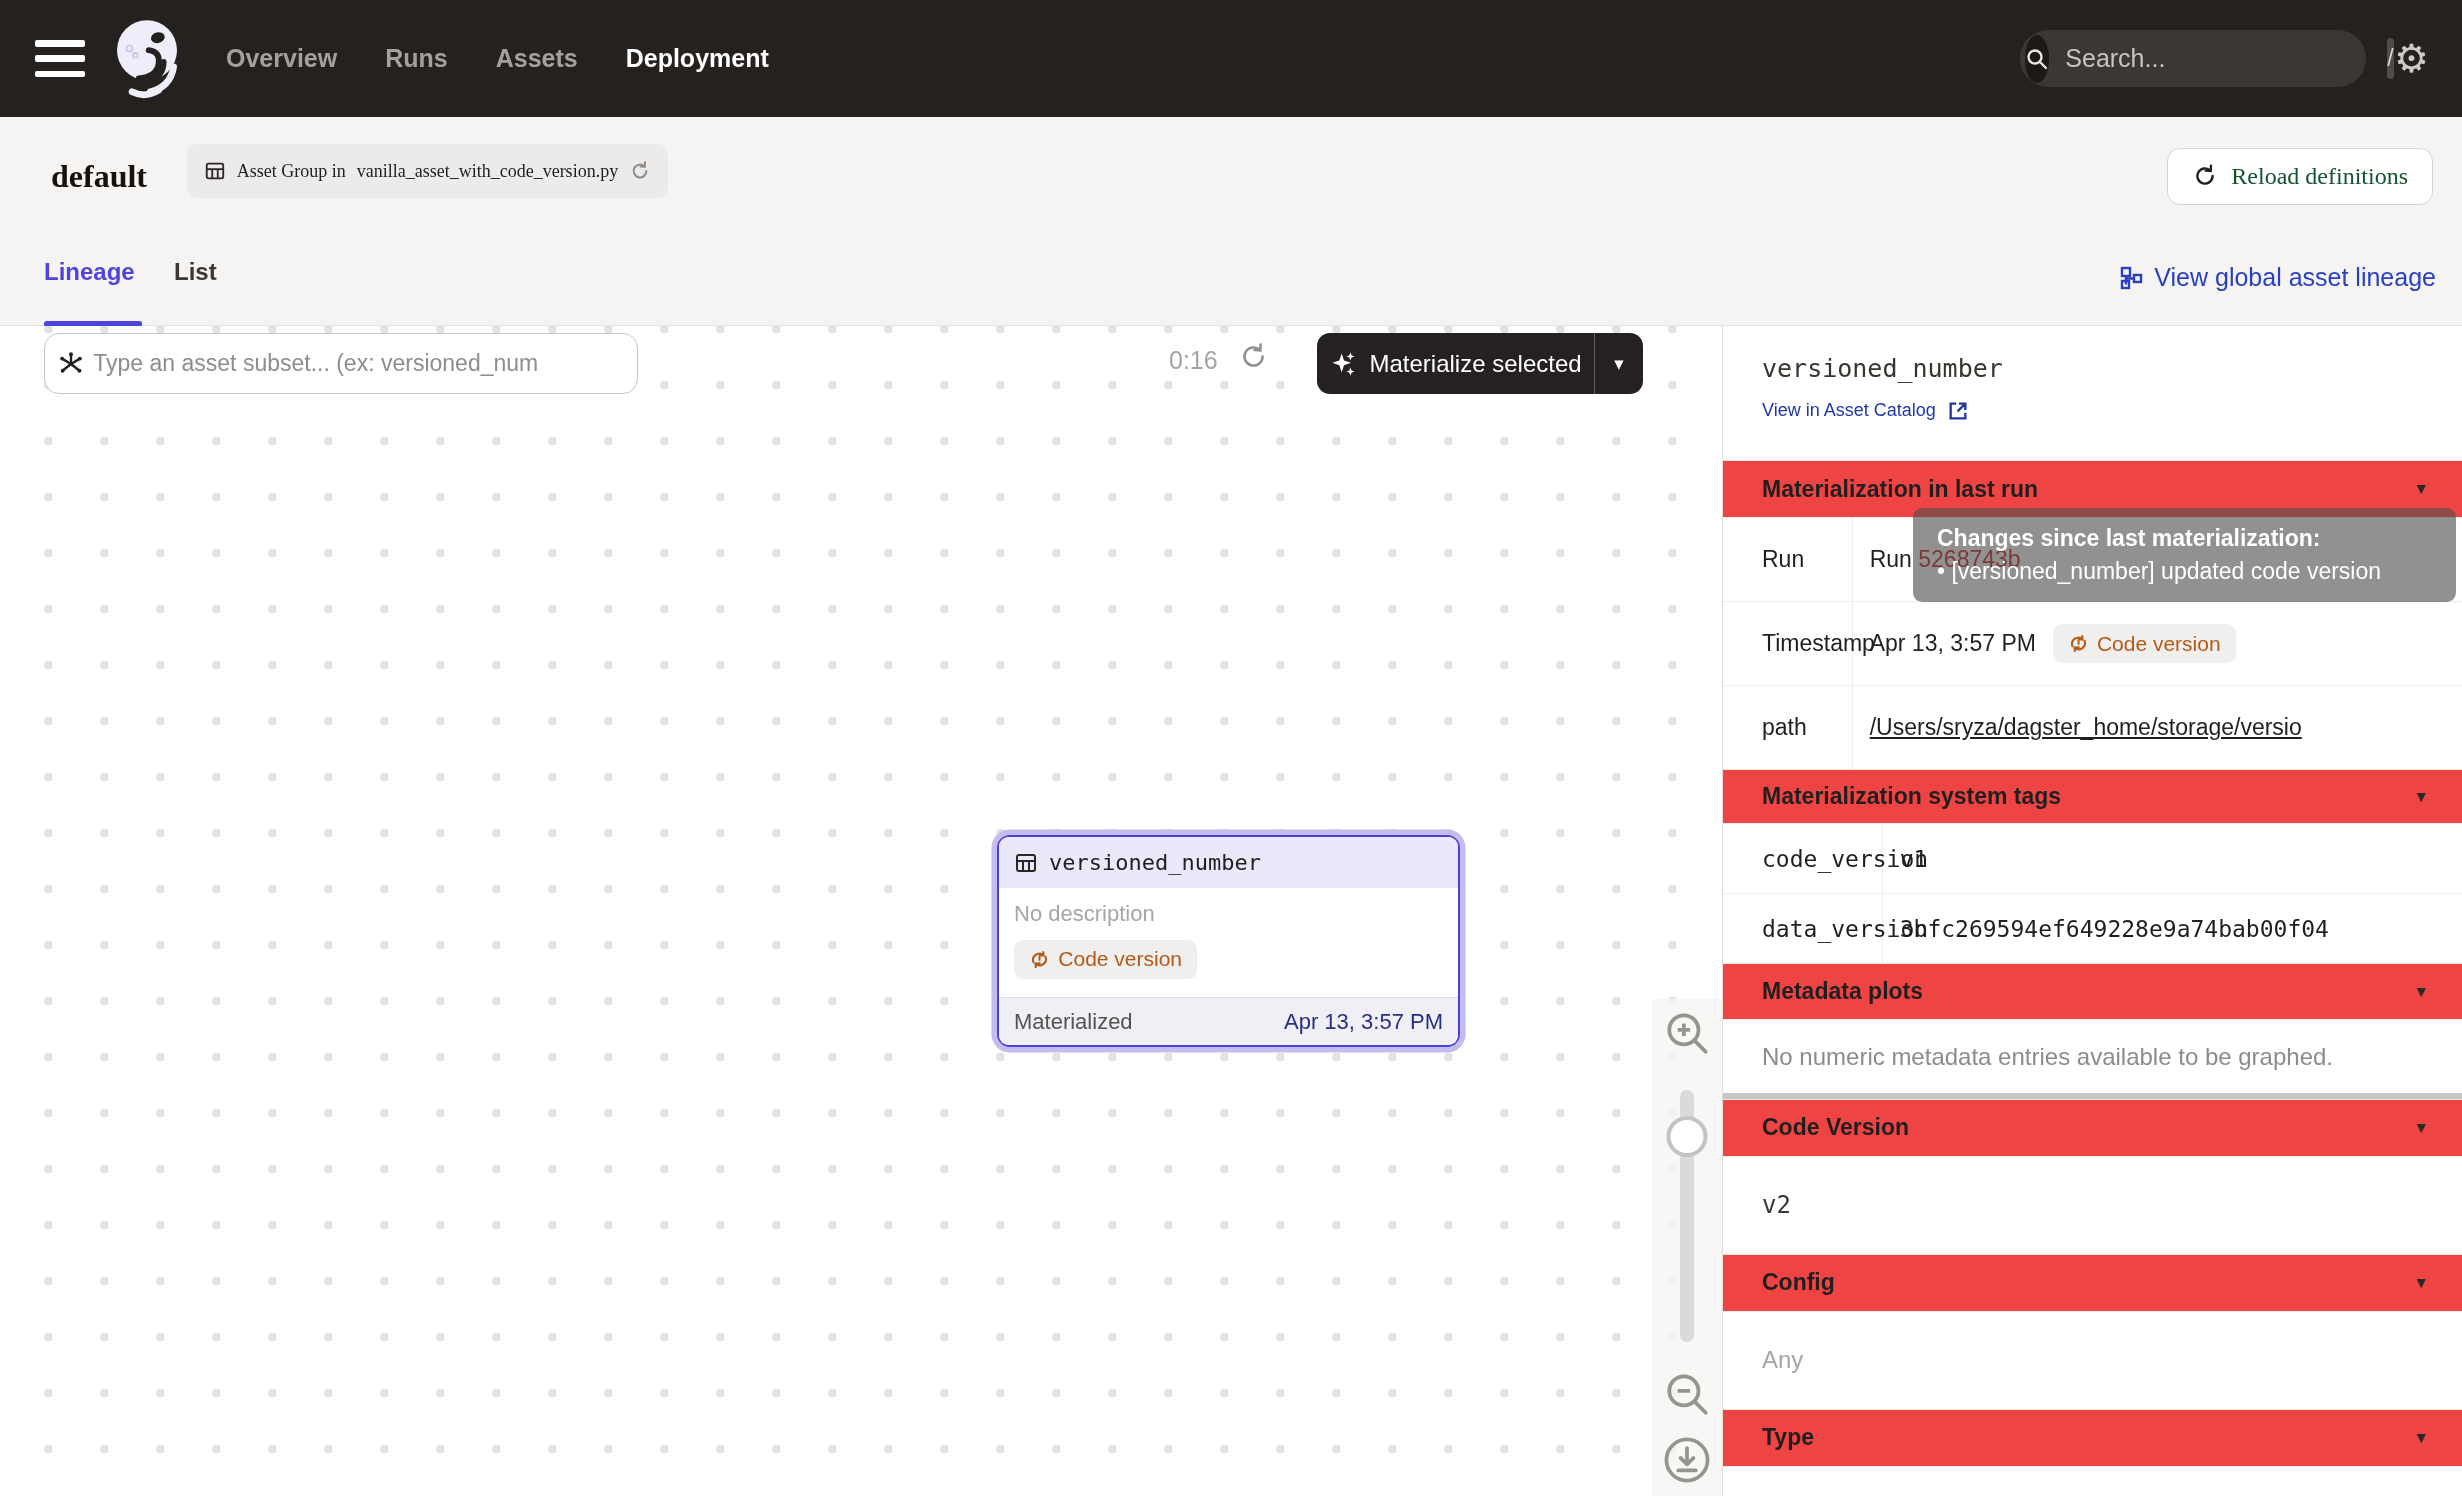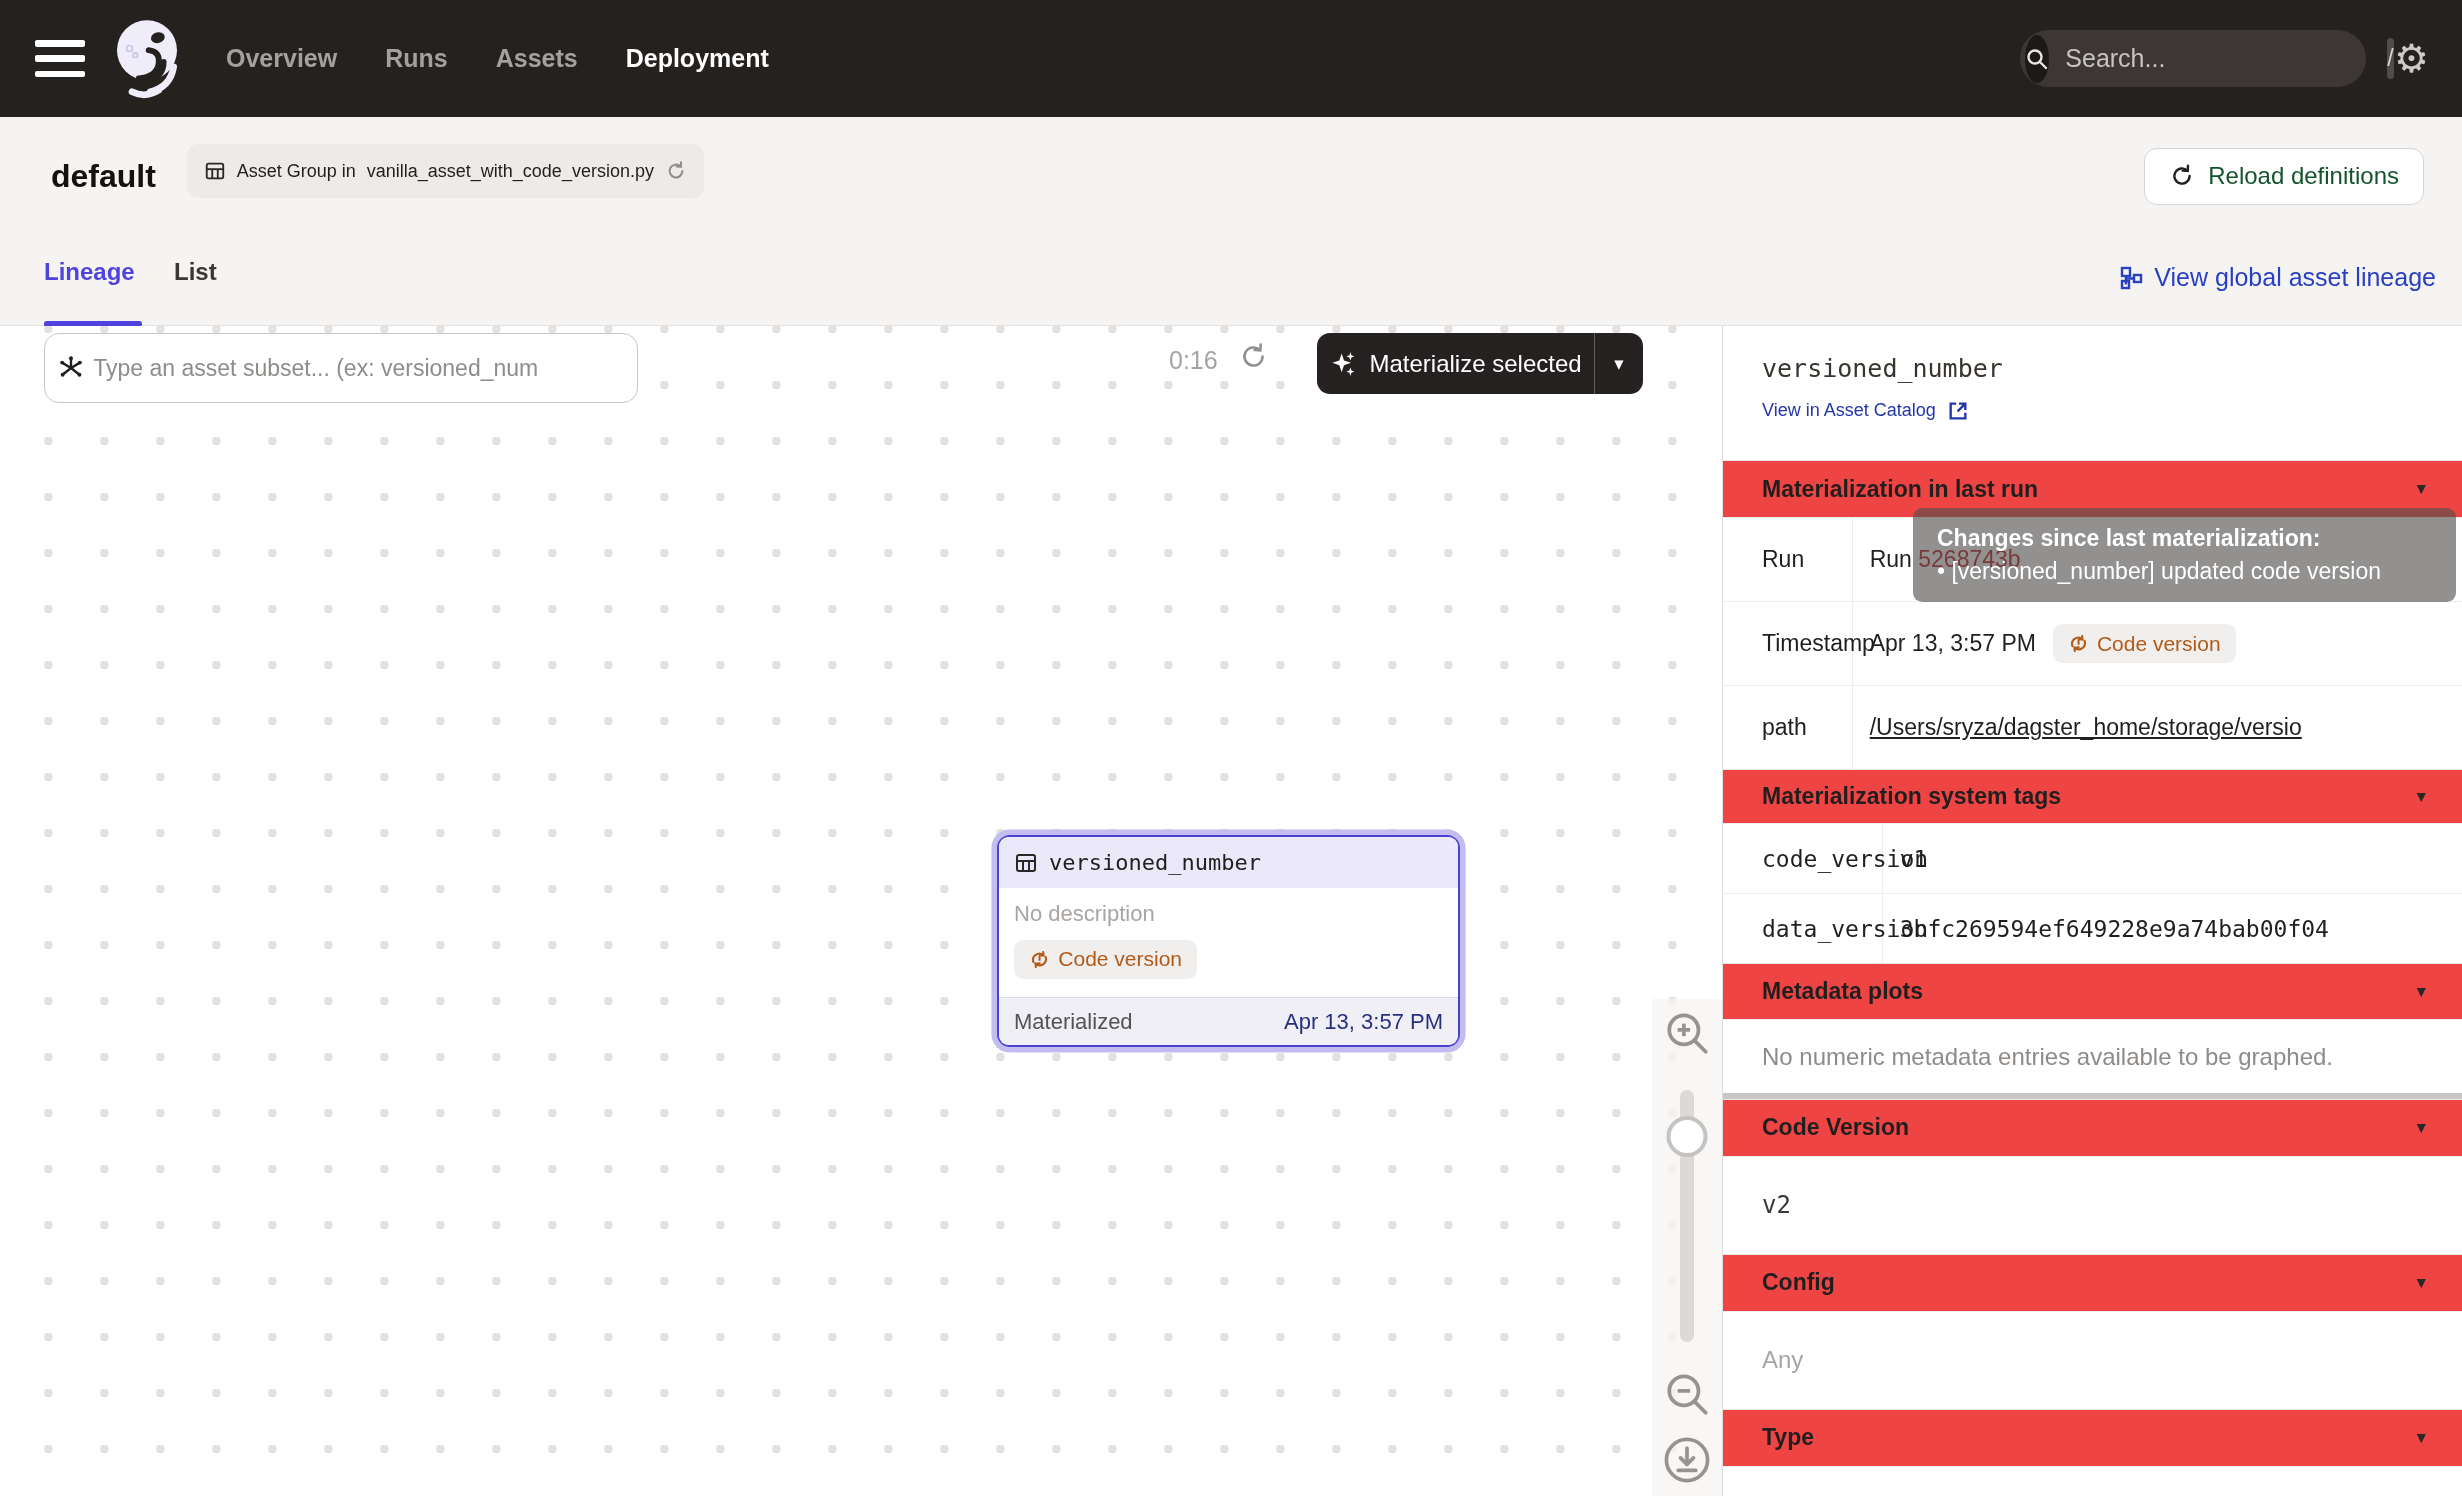--- a/index.html
+++ b/index.html
@@ -23,21 +23,21 @@
   .search-circle { width:48px; height:48px; border-radius:50%; background:#1C1917;
     margin-left:4.6px; display:flex; align-items:center; justify-content:center; }
   .search-input { flex:1; background:transparent; border:none; outline:none;
     font-size:25px; color:#E8E5E2; padding-left:16.7px; font-family:"Liberation Sans",sans-serif; }
   .search-input::placeholder { color:#C7C4C1; }
   .slash-key { width:44px; height:41px; margin-right:13px; border-radius:7.4px; background:#514C49;
     color:#D8D5D2; font-size:23px; display:flex; align-items:center; justify-content:center; }
   .gear { margin:0 33px 0 28px; font-size:39px; color:#CDCAC7; cursor:pointer; line-height:1; }
 
   
-  .page-header { position:absolute; top:117px; left:0; right:13px; height:123px; }
+  .page-header { position:absolute; top:117px; left:0; right:4px; height:123px;font-family:Liberation Serif, serif; }
   .page-title { position:absolute; left:51px; top:41px; font-size:32px; font-weight:700; color:#16110D; }
   .group-badge { position:absolute; left:187px; top:27px; height:54px; border-radius:11px;
     background:#ECEBE9; display:flex; align-items:center; gap:11px; padding:0 16.7px; }
   .group-badge .txt { font-size:18px; color:#211F1E; }
   .link { color:#2940C2; text-decoration:none; cursor:pointer; }
   .reload-btn { position:absolute; right:25px; top:30.5px; height:57px; padding:0 24px;
     background:#FFFFFF; border:1.9px solid #D7D5D3; border-radius:13px;
     display:flex; align-items:center; gap:13px; font-size:24px; color:#14532d; cursor:pointer; }
 
   
@@ -47,21 +47,21 @@
   .tab-list { left:174px; color:#3A3734; }
   .tab-underline { position:absolute; left:44px; top:80px; width:98px; height:5.6px;
     background:#4F43DD; border-radius:2.8px; }
   .global-lineage { position:absolute; right:26px; top:22px; display:flex; align-items:center;
     gap:11px; font-size:25px; color:#2940C2; cursor:pointer; }
 
   
   .canvas { position:absolute; top:326px; left:0; width:1722px; bottom:0; background:#FFFFFF;
     background-image:radial-gradient(circle, #E3E1E0 4.2px, transparent 4.6px);
     background-size:56px 56px; background-position:20.4px 31px; overflow:hidden; }
-  .asset-filter { position:absolute; left:44px; top:7.4px; width:594px; height:70px;
+  .asset-filter { position:absolute; left:44px; top:7.4px; width:594px; height:61px;
     border:1.9px solid #C9C6C4; border-radius:15px; background:#FFFFFF;
     display:flex; align-items:center; padding:0 13px; gap:9.3px; }
   .asset-filter input { flex:1; border:none; outline:none; font-size:23px; color:#4A4744;
     background:transparent; font-family:"Liberation Sans",sans-serif; }
   .asset-filter input::placeholder { color:#8F8C8A; }
   .timer { position:absolute; left:1169px; top:20.4px; font-size:25px; color:#A6A3A1; }
   .timer-refresh { position:absolute; left:1238px; top:15px; color:#92908E; cursor:pointer; }
   .materialize { position:absolute; left:1317px; top:7.4px; width:326px; height:61px;
     background:#252120; border-radius:13px; display:flex; color:#FFFFFF; cursor:pointer; }
   .materialize .main { flex:1; display:flex; align-items:center; justify-content:center; gap:12px;

